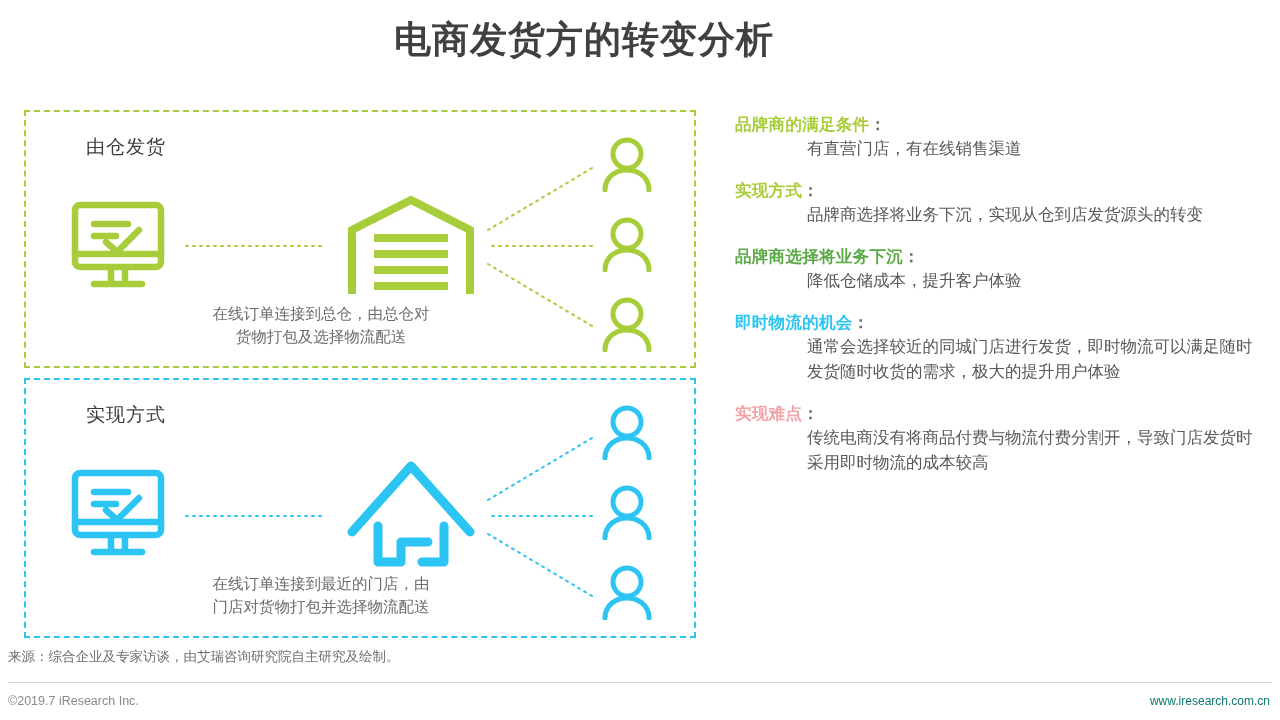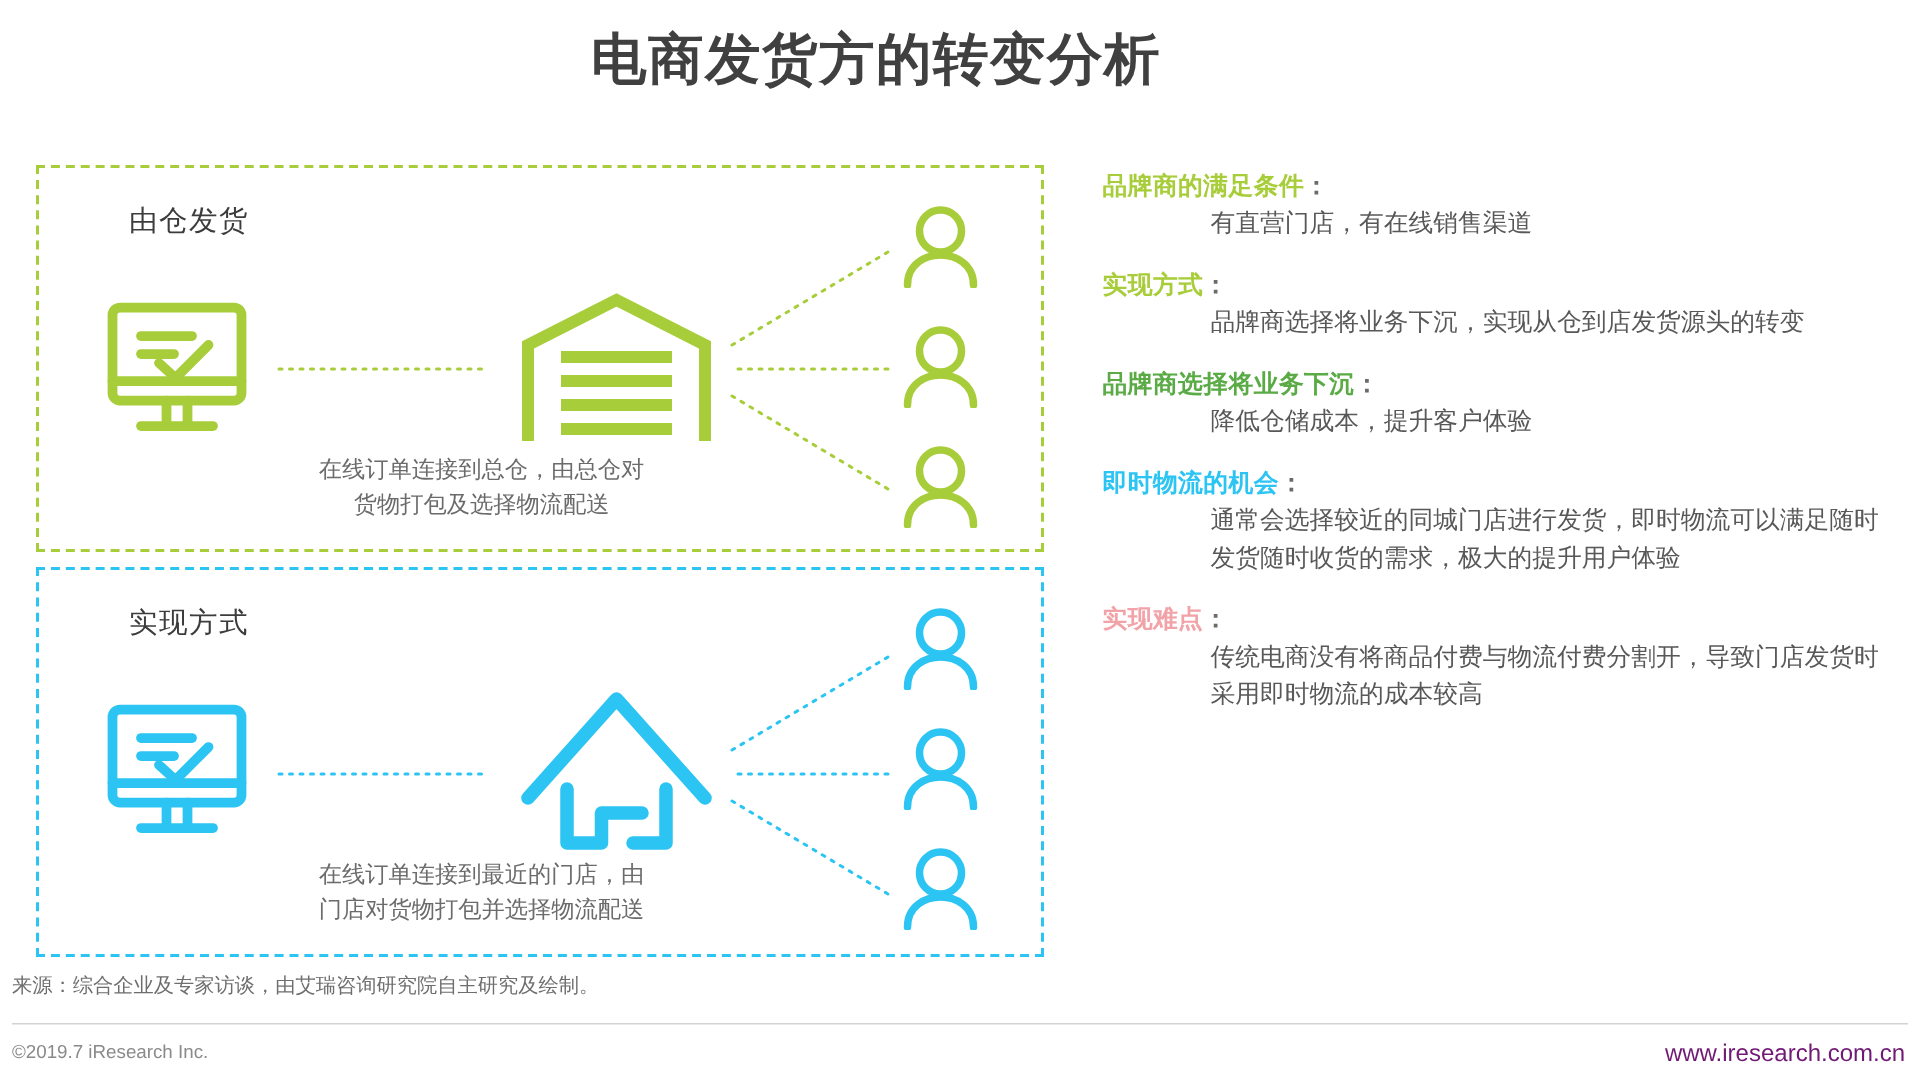--- a/index.html
+++ b/index.html
@@ -171,22 +171,22 @@
     position: absolute;
     left: 8px;
     top: 694px;
     font-size: 12.5px;
     color: #8a8a8a;
   }
   .website {
     position: absolute;
     right: 10px;
     top: 694px;
-    font-size: 16px;
-    color: #701a75;
+    font-size: 12px;
+    color: #0f766e;
   }
 </style>
 </head>
 <body>
 
 <div class="page-title">电商发货方的转变分析</div>
 
 <div class="left-col">
 
   <div class="flow-box warehouse">

